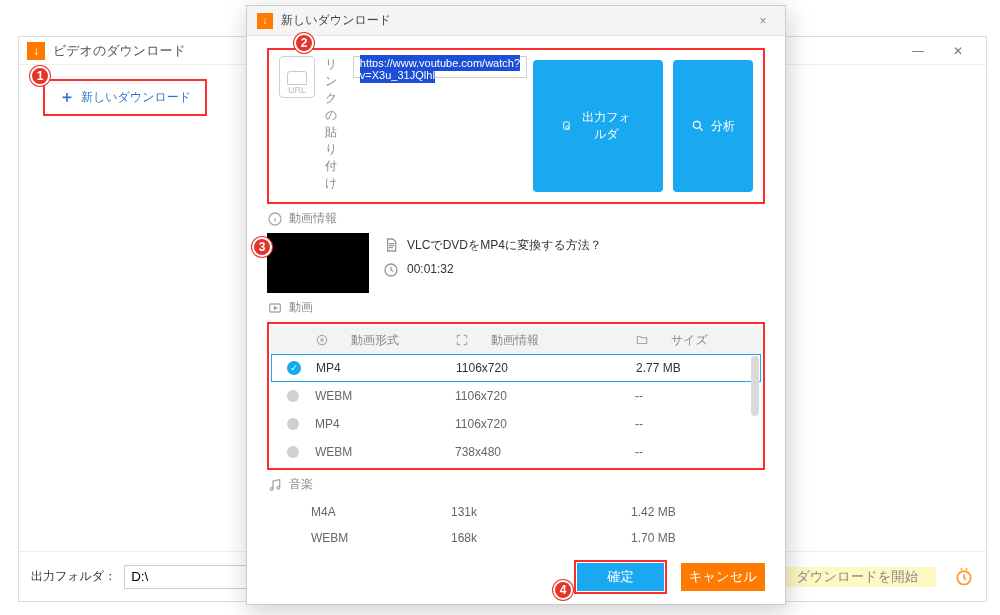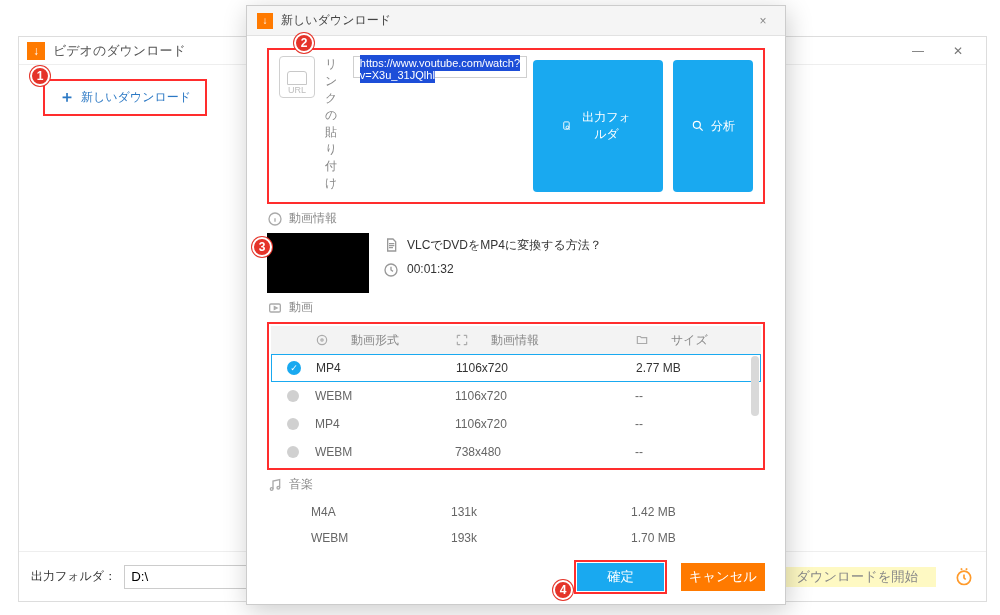--- a/index.html
+++ b/index.html
@@ -267,21 +267,21 @@
         <div class="aud-row">
           <span class="radio"><span class="radio-dot"></span></span>
           <span>M4A</span>
           <span>131k</span>
           <span>1.42 MB</span>
             <span></span>
         </div>
         <div class="aud-row">
           <span class="radio"><span class="radio-dot"></span></span>
           <span>WEBM</span>
-          <span>193k</span>
+          <span>168k</span>
           <span>1.70 MB</span>
             <span></span>
         </div>
       </div>
     </div>
 
     <div class="section" style="margin-top:15px;">
       <div class="section-header">
         <svg viewBox="0 0 24 24" fill="none" stroke="#aaa" stroke-width="2">
             <rect x="3" y="6" width="18" height="12" rx="2"></rect>

